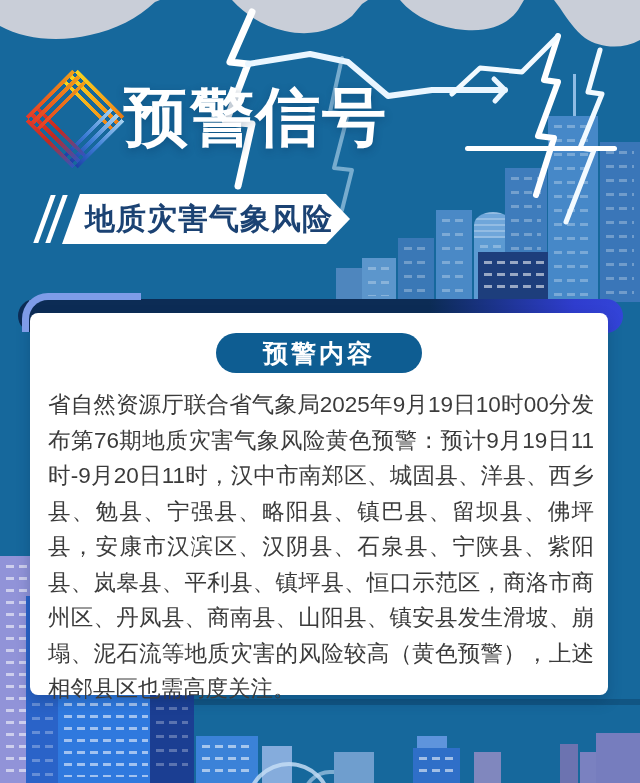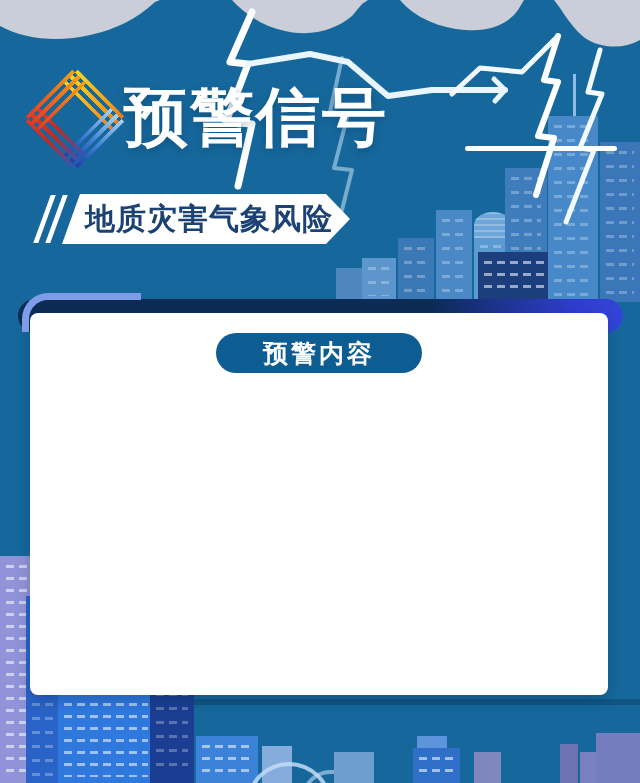--- a/index.html
+++ b/index.html
@@ -167,20 +167,21 @@
     </div>
   <div class="bld" style="left:600px;top:142px;width:40px;height:160px;background:#3A76B8;">
       <div class="win faint"></div>
     </div>
 
   <div id="band"></div>
   <div id="band-outline"></div>
 
   <div id="card">
     <div id="badge">预警内容</div>
+    <div id="card-body">省自然资源厅联合省气象局2025年9月19日10时00分发布第76期地质灾害气象风险黄色预警：预计9月19日11时-9月20日11时，汉中市南郑区、城固县、洋县、西乡县、勉县、宁强县、略阳县、镇巴县、留坝县、佛坪县，安康市汉滨区、汉阴县、石泉县、宁陕县、紫阳县、岚皋县、平利县、镇坪县、恒口示范区，商洛市商州区、丹凤县、商南县、山阳县、镇安县发生滑坡、崩塌、泥石流等地质灾害的风险较高（黄色预警），上述相邻县区也需高度关注。</div>
   </div>
 
   <div id="shadow-strip"></div>
   <div class="bld" style="left:0;top:556px;width:34px;height:227px;background:#9193D8;">
       <div class="win"></div>
     </div>
   <div class="bld" style="left:26px;top:596px;width:46px;height:187px;background:#2A63C8;">
       <div class="win faint"></div>
     </div>
   <div class="bld" style="left:58px;top:586px;width:96px;height:197px;background:#2F79DE;">

